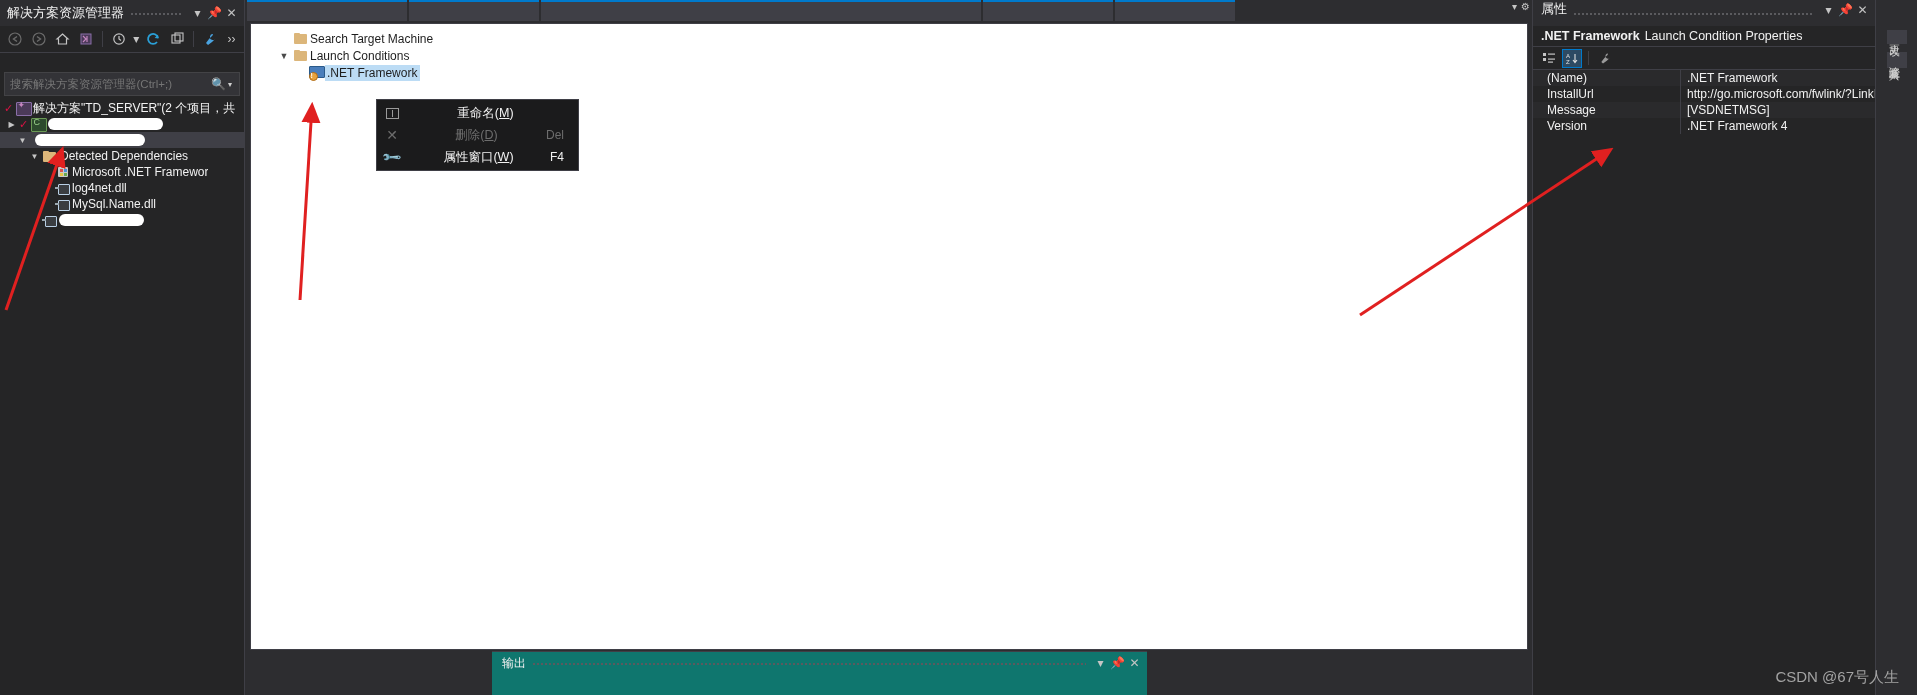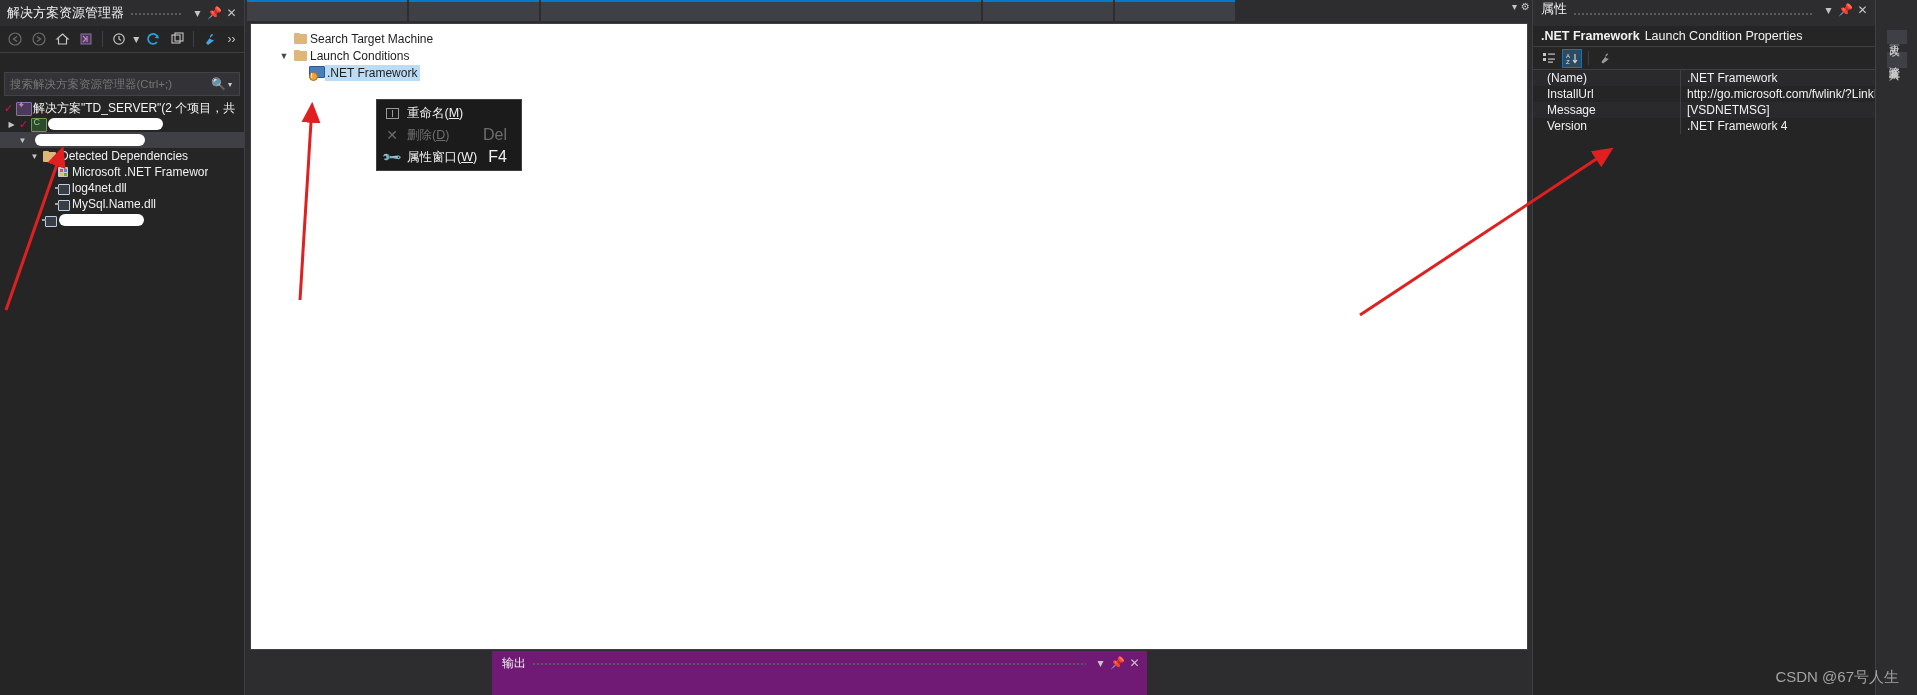--- a/index.html
+++ b/index.html
@@ -154,44 +154,44 @@
     content: ""; position: absolute; left: 0px; top: 6px; width: 7px; height: 7px;
     background: #e8a33d; border: 1px solid #b06a12; border-radius: 50%;
   }
   .fw-ic .bang {
     position: absolute; left: 2px; top: 6px; color: #fff; font-size: 7px; font-weight: bold; z-index: 2;
     line-height: 7px;
   }
 
   
   .ctxmenu {
-    position: absolute; left: 376px; top: 99px; width: 146px;
-    background: #1b1b1c; border: 1px solid #3f3f46; padding: 2px 0; z-index: 40;
+    position: absolute; left: 376px; top: 99px; width: 203px;
+    background: #1b1b1c; border: 1px solid #3f3f46; padding: 2px 0; z-index: 40; text-align: center;
   }
   .ctx-item { height: 22px; display: flex; align-items: center; font-size: 12.5px; color: #f1f1f1; }
   .ctx-item.disabled { color: #6d6d6d; }
   .ctx-ic { width: 30px; display: flex; align-items: center; justify-content: center; font-size: 12px; }
   .ctx-lbl { flex: 1; }
   .ctx-lbl u { text-decoration: underline; }
-  .ctx-key { padding-right: 14px; font-size: 16px; }
+  .ctx-key { padding-right: 14px; font-size: 12px; }
   .ctx-item.disabled .ctx-key { color: #6d6d6d; }
 
   .rename-ic {
     width: 13px; height: 11px; border: 1px solid #9a9a9a; position: relative;
   }
   .rename-ic::after {
     content: ""; position: absolute; left: 5px; top: 1px; width: 1px; height: 7px; background: #9a9a9a;
   }
   .x-ic { color: #6d6d6d; font-size: 14px; }
   .wrench-ic { color: #c5c5c5; font-size: 13px; transform: rotate(-45deg); display: inline-block; }
 
   
   .output-panel {
     position: absolute; left: 246px; right: 385px; bottom: 0; height: 44px;
-    background: #701a75; border-top: 1px solid #3f3f46;
+    background: #0f766e; border-top: 1px solid #3f3f46;
   }
   .op-title { height: 22px; display: flex; align-items: center; padding: 0 4px 0 10px; }
   .op-title .t { font-size: 12px; color: #f1f1f1; }
   .op-dots { flex: 1; height: 22px; position: relative; margin: 0 6px; }
   .op-dots::after {
     content: ""; position: absolute; left: 0; right: 0; top: 10px; height: 3px;
     background-image: radial-gradient(#5a5a5e 0.8px, transparent 0.9px);
     background-size: 4px 4px;
   }
 

